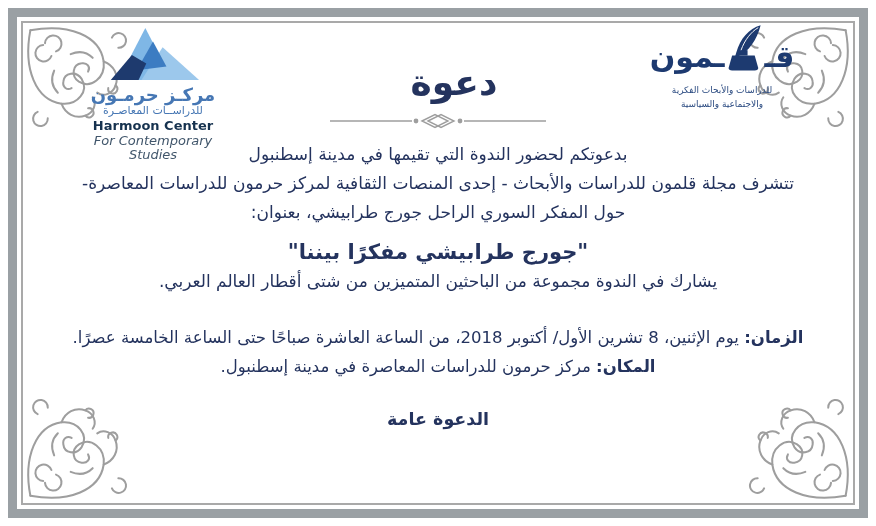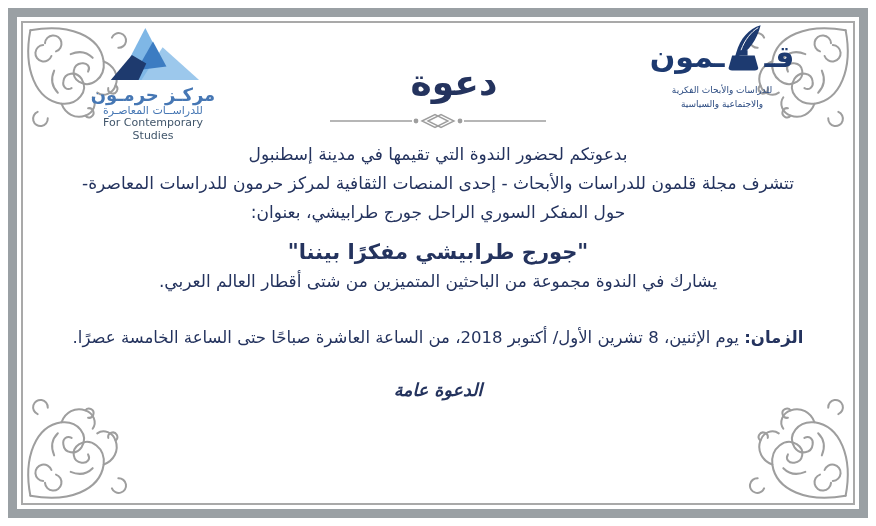--- a/index.html
+++ b/index.html
@@ -20,41 +20,41 @@
   
   .invite-title{position:absolute;top:62px;left:16px;width:100%;text-align:center;
     font-size:36px;font-weight:700;color:#24335e;direction:rtl;}
   .divider{position:absolute;top:112px;left:50%;transform:translateX(-50%);}
 
   
   .harmoon{position:absolute;left:86px;top:26px;width:134px;text-align:center;line-height:1.12;}
   .harmoon .ar1{font-size:18px;font-weight:700;color:#4677b4;margin-top:1px;}
   .harmoon .ar2{font-size:11px;color:#4677b4;}
   .harmoon .en1{font-size:13px;font-weight:700;color:#16324f;margin-top:2px;}
-  .harmoon .en2{font-size:11px;color:#41566b;}
+  .harmoon .en2{font-size:13px;color:#41566b;font-style:italic;}
 
   
   .qalamoun{position:absolute;right:74px;top:24px;width:160px;text-align:center;color:#1d3a70;}
   .q-word{display:flex;direction:rtl;justify-content:center;align-items:flex-end;gap:1px;
     font-size:30px;font-weight:700;color:#1d3a70;line-height:1;}
   .q-word span{padding-bottom:2px;}
   .q-tag{font-size:9px;line-height:1.55;color:#2a4a80;margin-top:10px;}
 
   
   .content{position:absolute;top:140px;left:48px;right:48px;text-align:center;
     direction:rtl;color:#24335e;}
   .content p{margin:0;}
   .body-line{font-size:17px;line-height:29px;}
   .seminar{font-size:21px;font-weight:700;line-height:30px;margin-top:10px !important;}
   .participants{font-size:17px;line-height:29px;}
   .detail{font-size:16.5px;line-height:29px;}
   .detail.first{margin-top:27px !important;}
   .detail b{font-weight:700;}
   .address{direction:ltr;font-size:15px;line-height:21px;margin-top:4px !important;color:#24335e;}
-  .footer-note{font-size:17.5px;font-weight:700;line-height:29px;margin-top:24px !important;font-style:italic;}
+  .footer-note{font-size:17.5px;font-weight:700;line-height:29px;margin-top:24px !important;}
 </style>
 </head>
 <body>
 
 <div class="card">
 
   <svg width="0" height="0" style="position:absolute">
     <symbol id="flourish" viewBox="0 0 120 120">
       <g fill="none" stroke="#9e9e9e" stroke-width="2.2" stroke-linecap="round">
         <path d="M8,8 C50,0 84,14 88,42 C90,60 74,72 61,64 C52,58 54,45 64,44 C70,43 74,48 71,53"></path>
@@ -91,20 +91,21 @@
 
   <div class="harmoon">
     <svg viewBox="0 0 100 56" width="96" height="54">
       <polygon points="42,2 70,56 14,56" fill="#7fb7e6"></polygon>
       <polygon points="60,22 98,56 38,56" fill="#9cc8ec"></polygon>
       <polygon points="50,16 64,42 33,46" fill="#3c7cc2"></polygon>
       <polygon points="6,56 28,30 43,39 35,56" fill="#1e3a6e"></polygon>
     </svg>
     <div class="ar1">مركـز حرمـون</div>
     <div class="ar2">للدراســات المعاصـرة</div>
+    <div class="en1">Harmoon Center</div>
     <div class="en2">For Contemporary Studies</div>
   </div>
 
   <div class="qalamoun">
     <div class="q-word">
       <span>قـ</span>
       <svg viewBox="0 0 64 84" width="38" height="50">
         <g fill="#1d3a70">
           <path d="M60,2 C40,8 26,24 19,48 L16,58 L21,55 C40,47 54,26 60,2 Z"></path>
           <rect x="24" y="44" width="14" height="9"></rect>
@@ -133,17 +134,18 @@
   </svg>
 
   <div class="content">
     <p class="body-line">بدعوتكم لحضور الندوة التي تقيمها في مدينة إسطنبول</p>
     <p class="body-line">تتشرف مجلة قلمون للدراسات والأبحاث - إحدى المنصات الثقافية لمركز حرمون للدراسات المعاصرة-</p>
     <p class="body-line">حول المفكر السوري الراحل جورج طرابيشي، بعنوان:</p>
     <p class="seminar">"جورج طرابيشي مفكرًا بيننا"</p>
     <p class="participants">يشارك في الندوة مجموعة من الباحثين المتميزين من شتى أقطار العالم العربي.</p>
 
     <p class="detail first"><b>الزمان:</b><span> يوم الإثنين، 8 تشرين الأول/ أكتوبر 2018، من الساعة العاشرة صباحًا حتى الساعة الخامسة عصرًا.</span></p>
+    <p class="detail"><b>المكان:</b><span> مركز حرمون للدراسات المعاصرة في مدينة إسطنبول.</span></p>
 
     <p class="footer-note">الدعوة عامة</p>
   </div>
 
 </div>
 
 </body></html>

